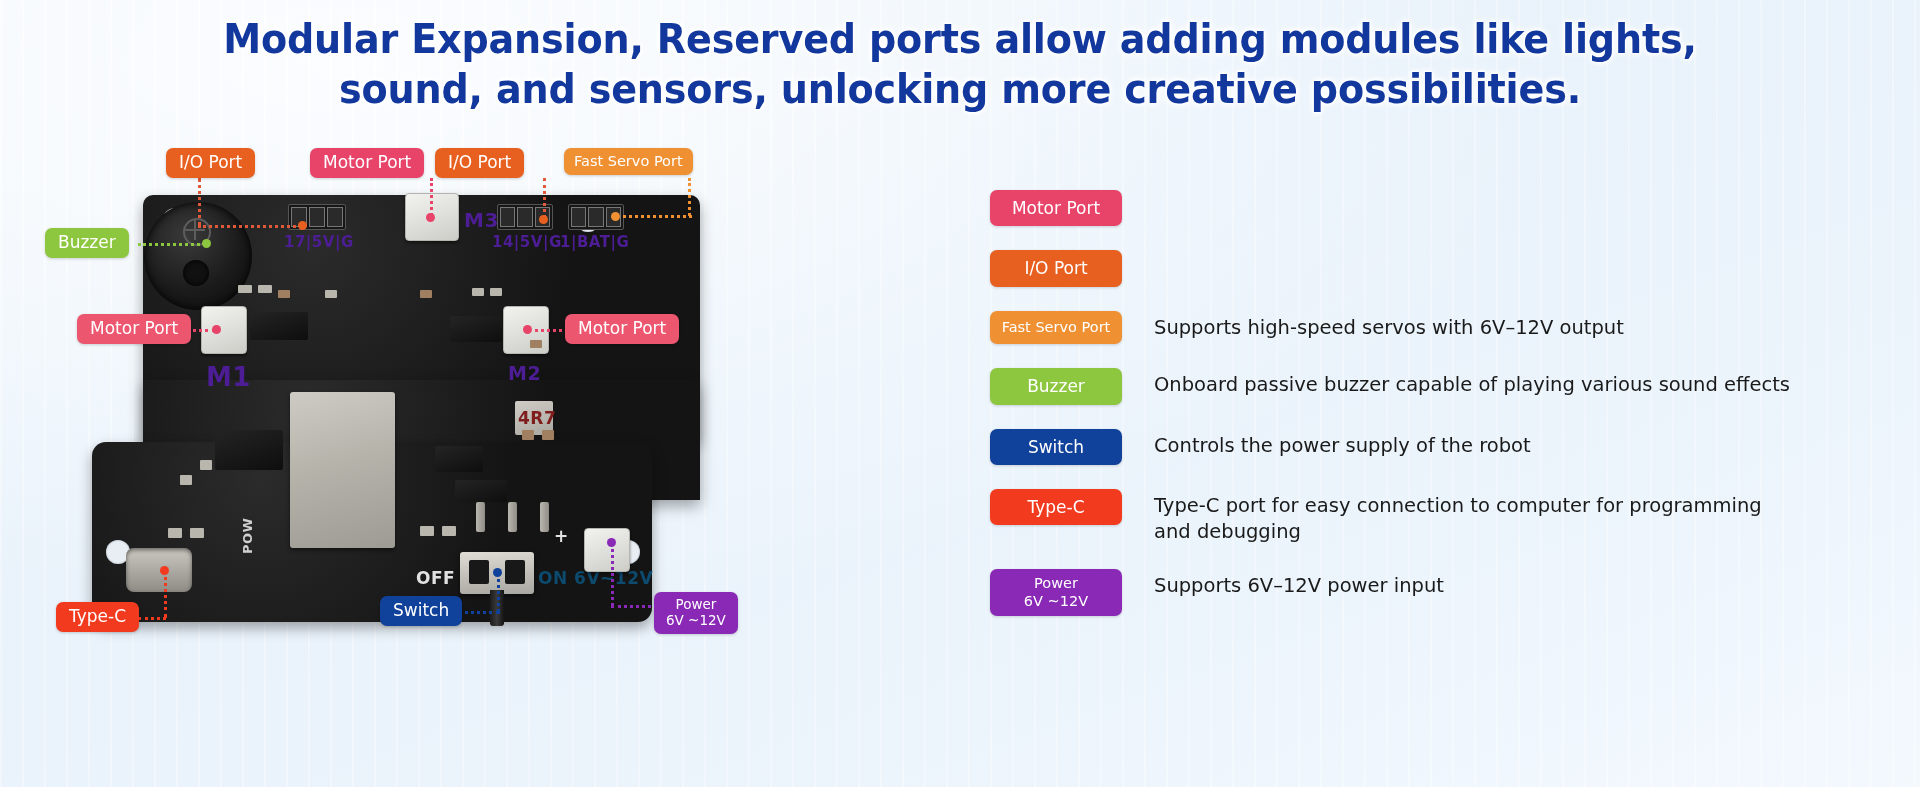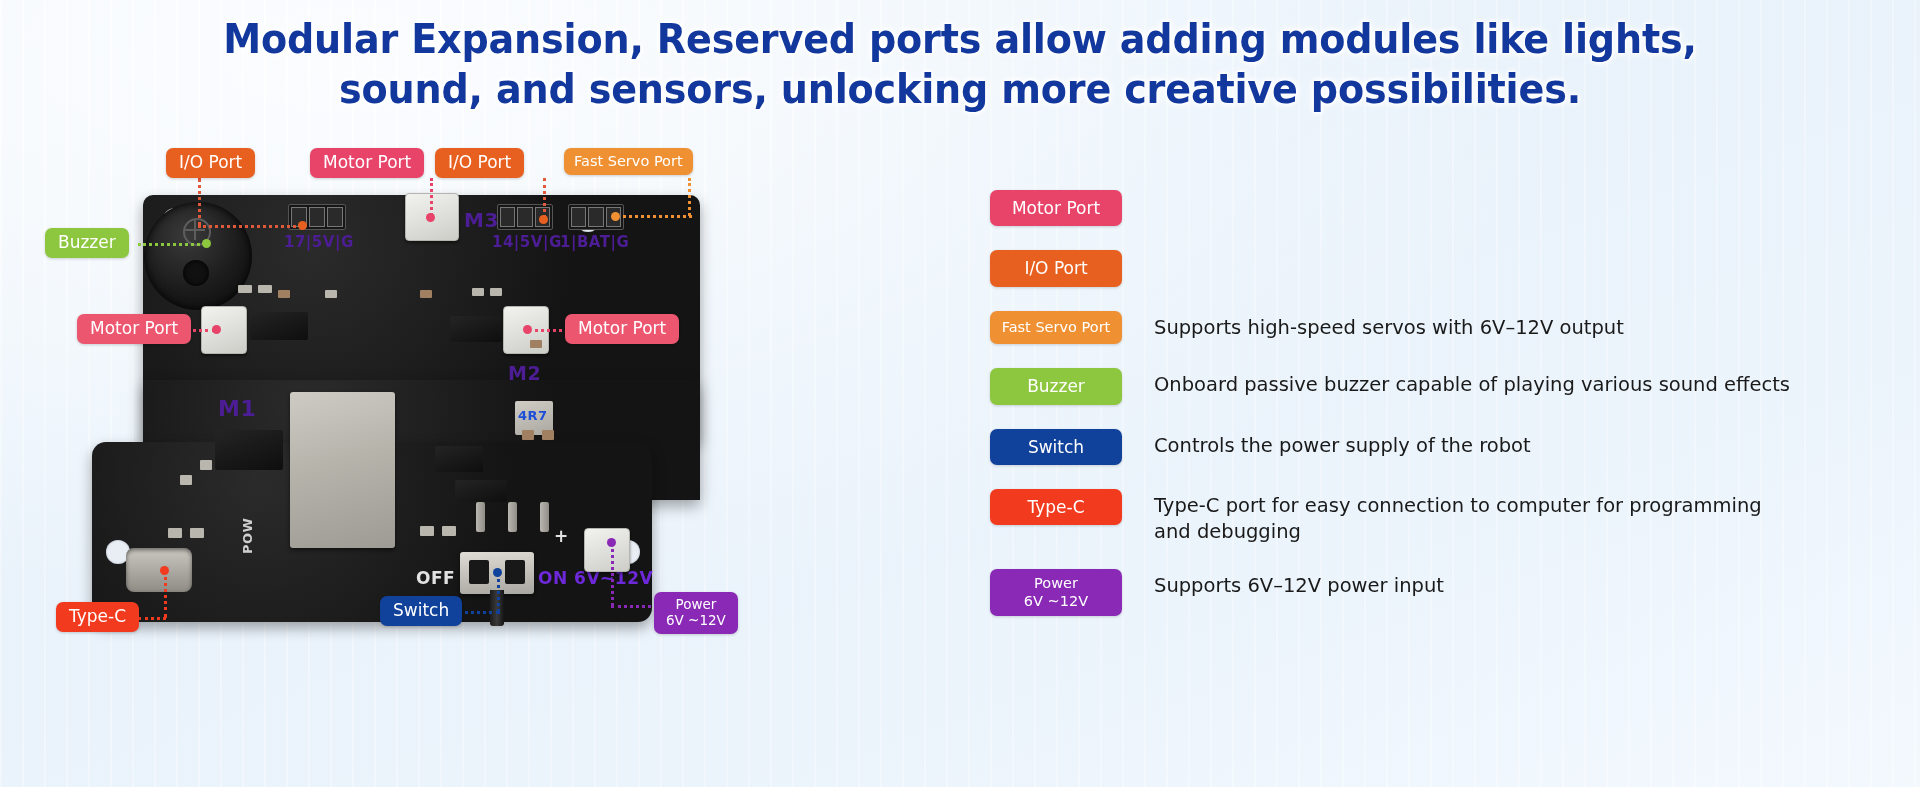--- a/index.html
+++ b/index.html
@@ -165,30 +165,30 @@
   <div class="silk" style="left:432px;top:103px;font-size:15px;">14|5V|G</div>
 
   <div class="hdr" style="left:508px;top:74px;width:56px;height:26px;">
       <i></i>
       <i></i>
       <i></i>
     </div>
   <div class="silk" style="left:500px;top:103px;font-size:15px;">1|BAT|G</div>
 
   <div class="connwhite" style="left:141px;top:176px;width:46px;height:48px;"></div>
-  <div class="silk" style="left:158px;top:232px;font-size:22px;margin-top:34px;">M1</div>
+  <div class="silk" style="left:146px;top:232px;font-size:26px;">M1</div>
 
   <div class="connwhite" style="left:443px;top:176px;width:46px;height:48px;"></div>
   <div class="silk" style="left:448px;top:232px;font-size:19px;">M2</div>
 
 
   <div class="module" style="left:230px;top:262px;width:105px;height:156px;"></div>
 
   <div class="silver" style="left:455px;top:271px;width:38px;height:34px;"></div>
-  <div class="silk" style="left:458px;top:278px;font-size:13px;color:#1d4ed8;">4R7</div>
+  <div class="silk" style="left:458px;top:278px;font-size:17px;color:#7f1d1d;">4R7</div>
 
   <div class="chip" style="left:155px;top:300px;width:68px;height:40px;"></div>
   <div class="chip" style="left:190px;top:182px;width:58px;height:28px;"></div>
   <div class="chip" style="left:390px;top:186px;width:52px;height:26px;"></div>
   <div class="chip" style="left:375px;top:316px;width:48px;height:26px;"></div>
   <div class="chip" style="left:395px;top:350px;width:52px;height:22px;"></div>
 
   <div class="smd" style="left:178px;top:155px;width:14px;height:8px;"></div>
   <div class="smd" style="left:198px;top:155px;width:14px;height:8px;"></div>
   <div class="smd tan" style="left:218px;top:160px;width:12px;height:8px;"></div>
@@ -211,21 +211,21 @@
 
   <div class="pin" style="left:416px;top:372px;"></div>
   <div class="pin" style="left:448px;top:372px;"></div>
   <div class="pin" style="left:480px;top:372px;"></div>
 
   <div class="slideswitch" style="left:400px;top:422px;">
     <div class="body"></div>
       <div class="lever"></div>
   </div>
   <div class="silk" style="left:356px;top:438px;font-size:17px;color:#e2e2e2;">OFF</div>
-  <div class="silk" style="left:478px;top:438px;font-size:17px;color:#6d28d9;">ON 6V~12V</div>
+  <div class="silk" style="left:478px;top:438px;font-size:17px;color:#0c4a6e;">ON 6V~12V</div>
   <div class="silk" style="left:494px;top:396px;font-size:17px;color:#e2e2e2;">+</div>
 
   <div class="connwhite" style="left:524px;top:398px;width:46px;height:44px;"></div>
 
   <div class="dotdash-v" style="left:138px;top:48px;height:48px;"></div>
   <div class="dotdash-h" style="left:138px;top:95px;width:104px;"></div>
   <div class="dot" style="left:238px;top:91px;background:#e8601f;"></div>
 
   <div class="dotdash-v" style="left:370px;top:48px;height:38px;border-color:#e8446a;"></div>
   <div class="dot" style="left:366px;top:83px;background:#e8446a;"></div>

